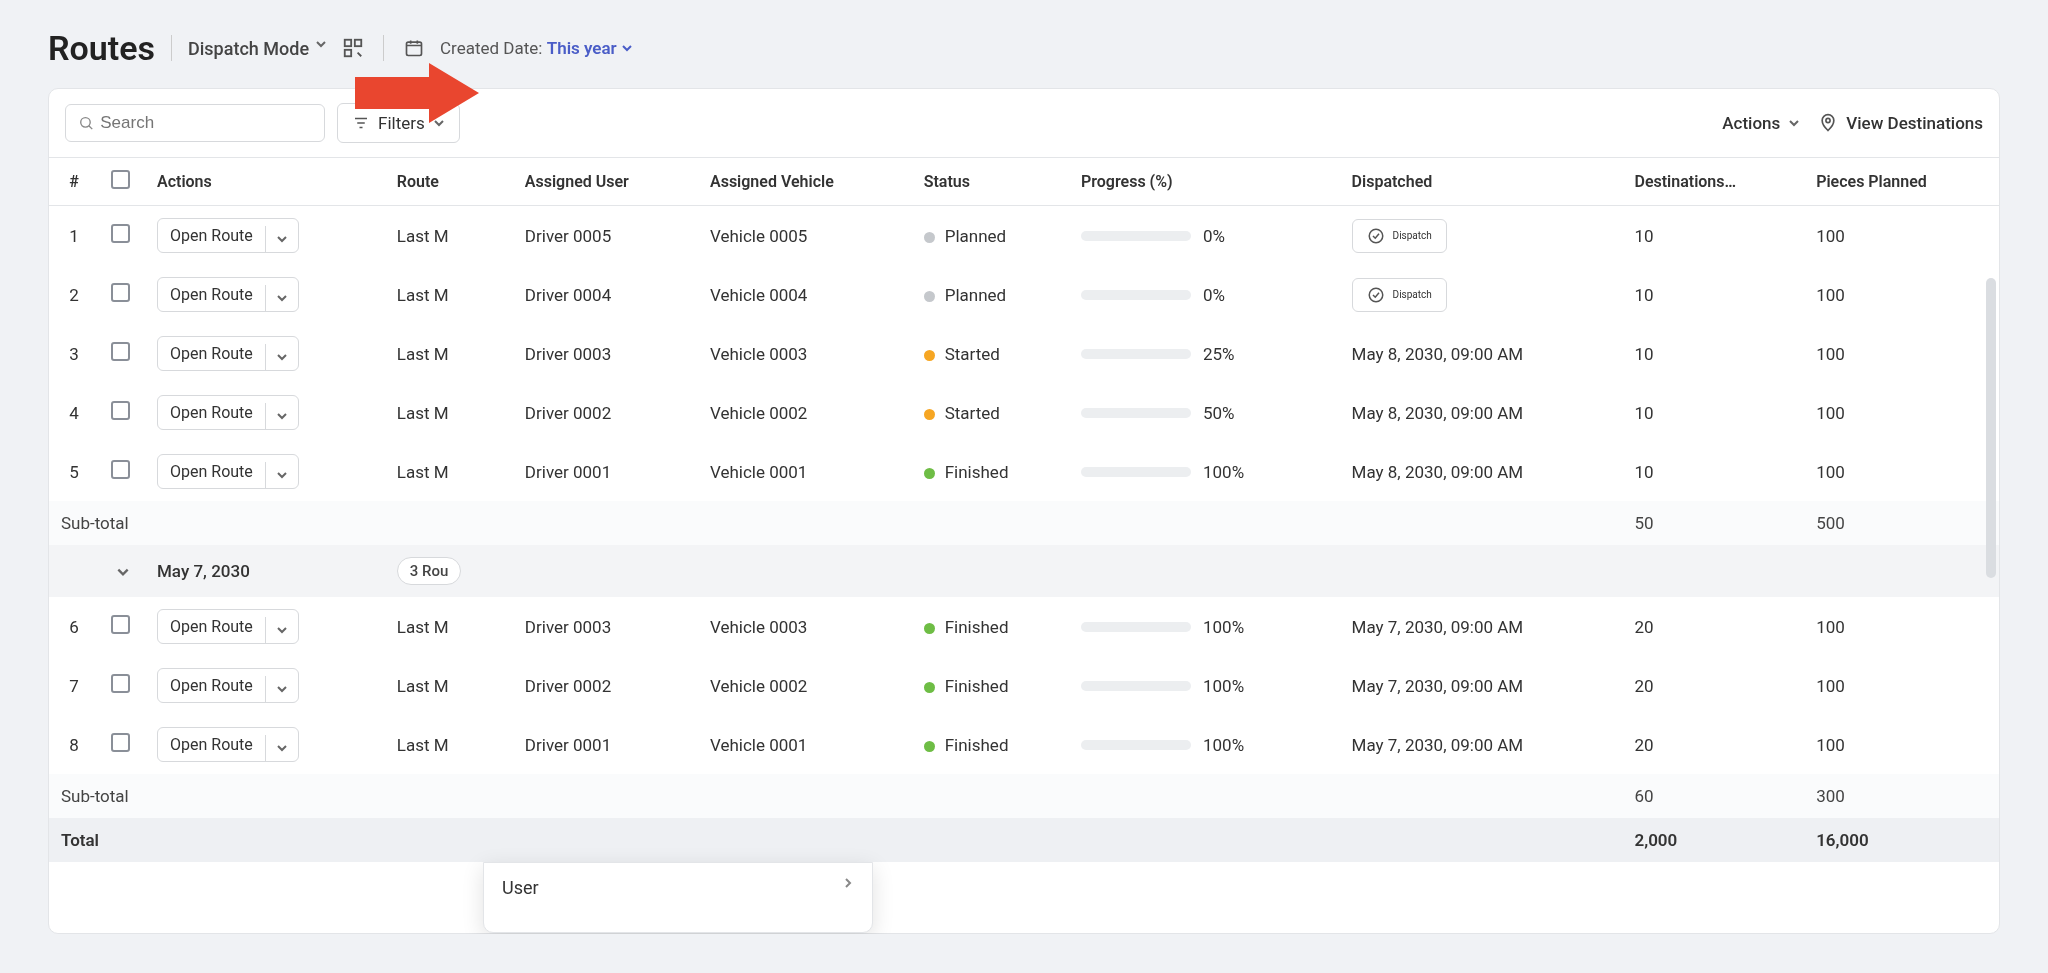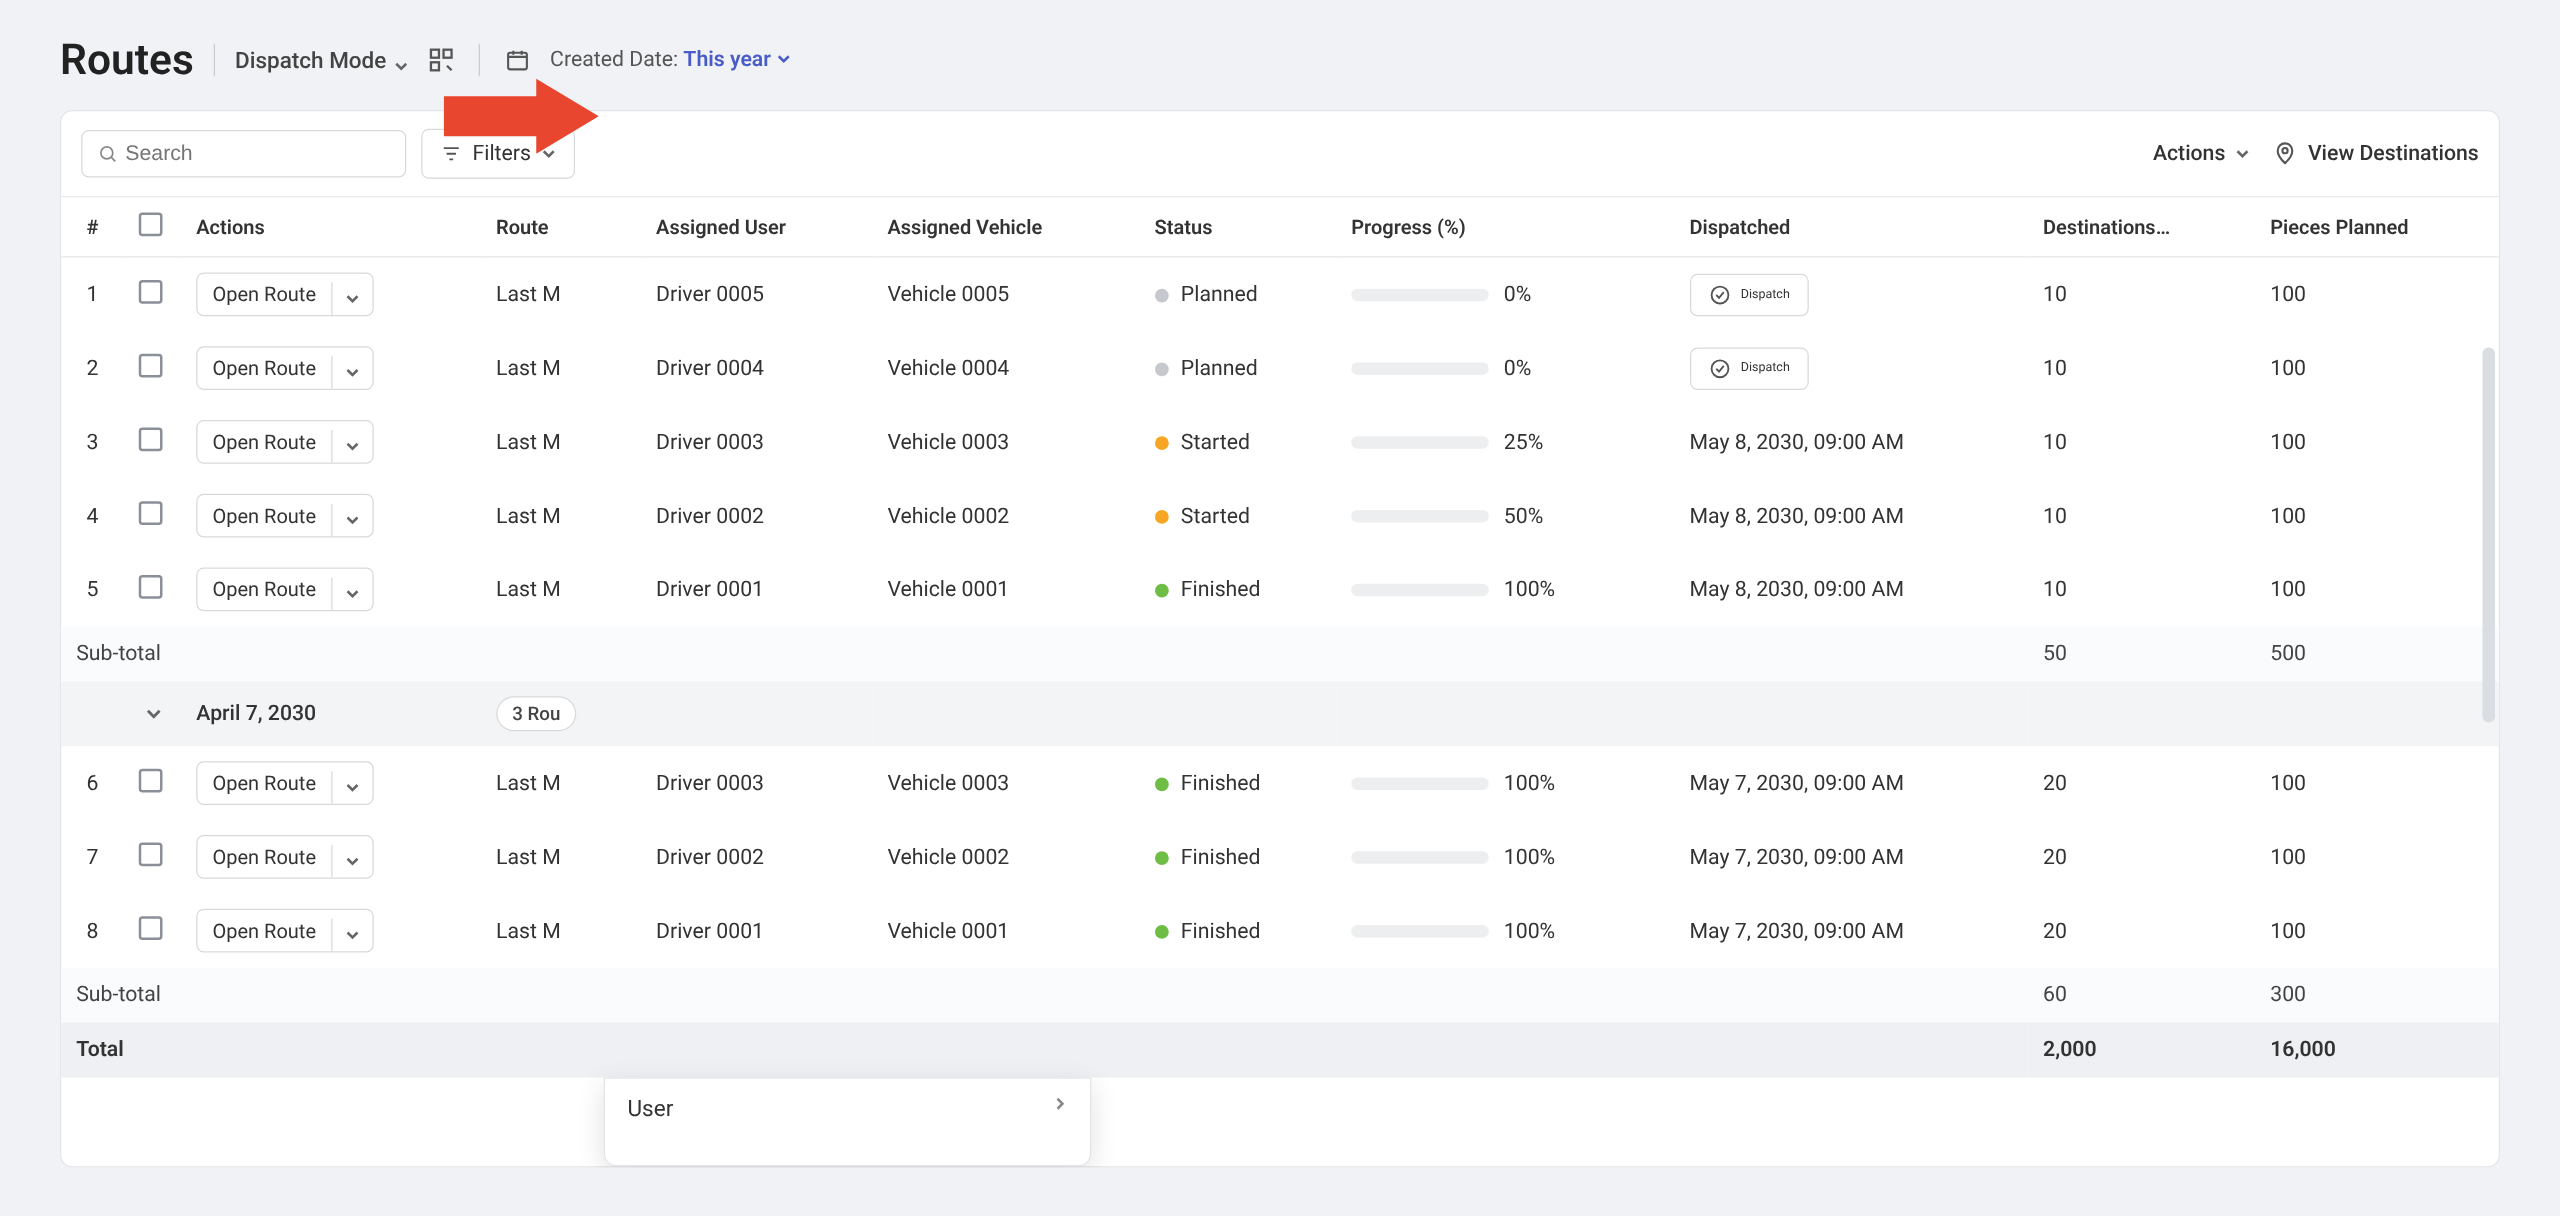--- a/index.html
+++ b/index.html
@@ -17,21 +17,21 @@
     padding: 12px 0 20px;
   }
   .title {
     font-size: 34px;
     font-weight: 600;
     color: #222;
   }
   .vdiv { width:1px; height:26px; background:#ccc; margin:0 4px; }
   .dispatch {
     font-size: 18px; color:#444; font-weight:500;
-    display:flex; align-items:flex-end; gap:6px; cursor:pointer;
+    display:flex; align-items:flex-start; gap:6px; cursor:pointer;
   }
   .icon-btn { width:28px; height:28px; display:inline-flex; align-items:center; justify-content:center; color:#555; }
   .created-date { font-size:17px; color:#555; }
   .created-date b { color:#4a5dc7; font-weight:600; }
   .topbar-right { margin-left:auto; display:flex; align-items:center; gap:18px; }
   .plan-btn {
     background:#6ebd45; color:#fff; border:none; border-radius:6px;
     padding:12px 20px; font-size:18px; font-weight:600; cursor:pointer;
   }
 
@@ -369,21 +369,21 @@
             <tr class="subtotal-row">
               <td colspan="9"><span>Sub-total</span></td>
               <td><span>50</span></td>
               <td><span>500</span></td>
             </tr>
             <tr class="group-row">
               <td></td>
               <td style="text-align:center"><span class="chev"><svg viewBox="0 0 12 12" width="14" height="14">
                     <path d="M2 4l4 4 4-4" fill="none" stroke="#666" stroke-width="2"></path>
                   </svg></span></td>
-              <td><span>April 7, 2030</span></td>
+              <td><span>May 7, 2030</span></td>
               <td><span class="pill">3 Rou</span></td>
               <td></td>
               <td></td>
               <td></td>
               <td></td>
               <td></td>
               <td></td>
               <td></td>
             </tr>
             <tr>

